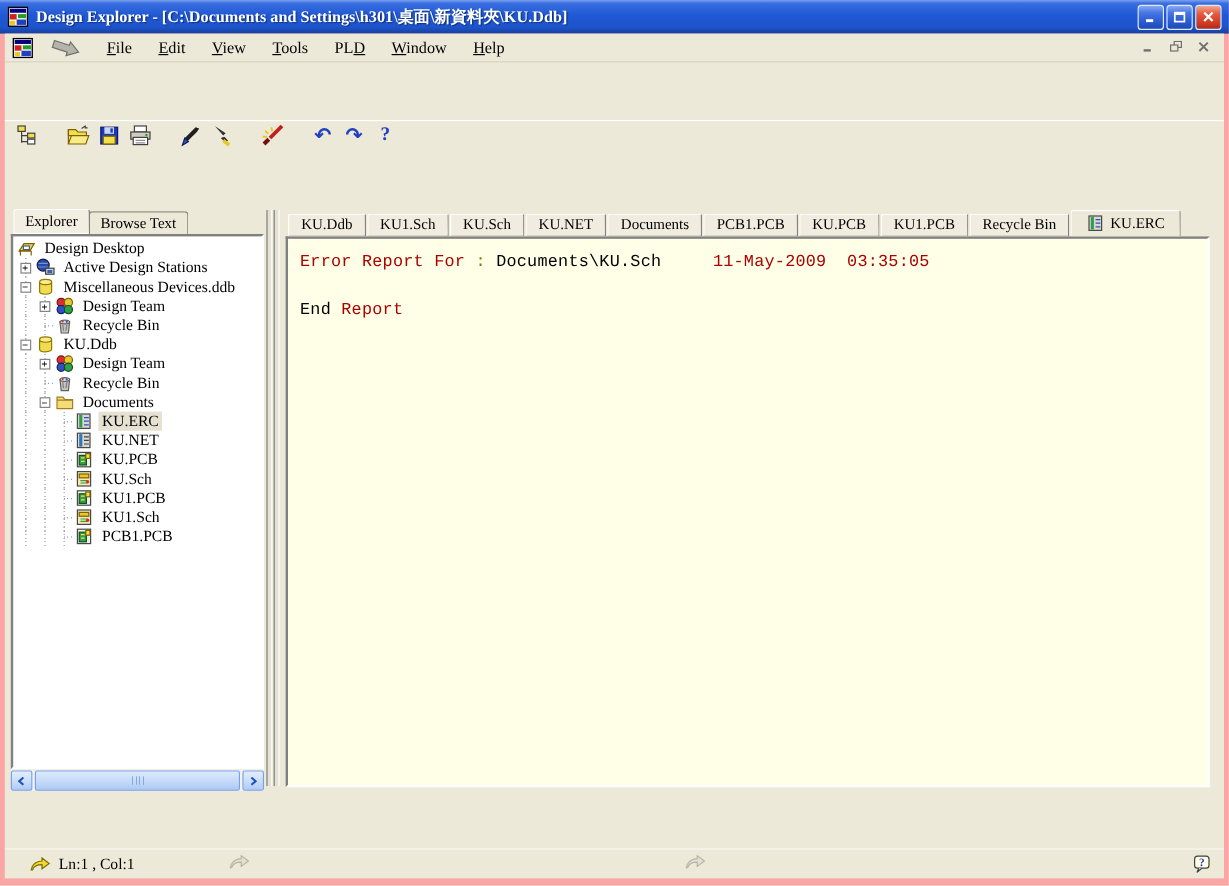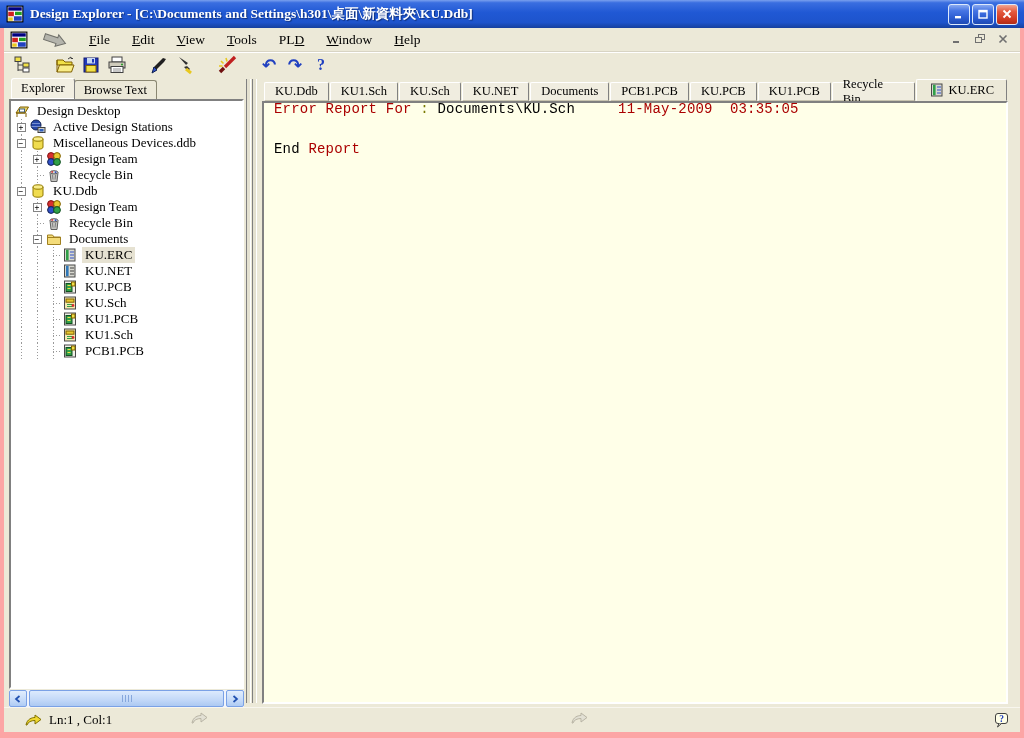--- a/index.html
+++ b/index.html
@@ -12,42 +12,42 @@
     display:flex; align-items:center; padding:0 6px; }
   .titlebar .ttl { color:#fff; font-weight:bold; font-size:13.5px; margin-left:6px;
     text-shadow:1px 1px 1px #10307A; white-space:nowrap; overflow:hidden; flex:1; }
   .tb-btns { display:flex; gap:2px; }
   .tb-btn { width:22px; height:21px; border:1px solid #DCE9FC; border-radius:3px;
     background:linear-gradient(180deg,#89A9F0 0%,#4675E4 30%,#2A5AD0 70%,#1E4AB4 100%);
     display:flex; align-items:center; justify-content:center; padding:0; cursor:pointer; }
   .tb-btn.close { background:linear-gradient(180deg,#F2A693 0%,#E4593E 35%,#D03A22 75%,#B02C16 100%); }
   
   .client { position:absolute; top:28px; left:4px; right:4px; bottom:6px;
-    background:#ECE9D8; display:flex; flex-direction:column; }
+    background:#ECE9D8; display:flex; flex-direction:column;gap:48px; }
   
   .menubar { height:24px; display:flex; align-items:center; padding-left:6px;
     border-bottom:1px solid #D8D4C4; position:relative; }
   .menu-item { font-size:13.5px; color:#000; padding:2px 11px; cursor:default; }
   .menu-item u { text-decoration:underline; }
   .mdi-ctrls { position:absolute; right:8px; top:3px; display:flex; gap:5px; }
   .mdi-btn { width:18px; height:16px; background:transparent; border:none;
     display:flex; align-items:center; justify-content:center; padding:0; }
   
   .toolbar { height:25px; display:flex; align-items:center; padding-left:6px;
     border-top:1px solid #FFFFFF; }
   .tool-group { display:flex; margin-right:16px; }
   .tool-btn { width:26px; height:23px; border:none; background:transparent;
     display:flex; align-items:center; justify-content:center; padding:0; }
   .icon svg { display:block; }
   .icon.txt { font-family:"DejaVu Sans", sans-serif; font-size:17px; line-height:1; }
   .icon.txt.blu { color:#2040C0; font-weight:bold; }
   .icon.txt.q { font-family:"Liberation Serif", serif; font-size:16px; }
   
   .main { flex:1; display:flex; min-height:0; padding-top:2px; }
-  .left-panel { width:240px; display:flex; flex-direction:column; padding-left:5px; }
+  .left-panel { width:216px; display:flex; flex-direction:column; padding-left:5px; }
   .panel-tabs { height:20px; display:flex; align-items:flex-end; padding-left:2px; }
   .ptab { font-size:12.5px; padding:2px 9px 1px; border:1px solid #8A8772; border-bottom:none;
     border-radius:3px 3px 0 0; background:#ECE9D8; margin-right:-1px; cursor:default;
     color:#000; position:relative; }
   .ptab.active { background:#F2EFE2; border-color:#fff #808080 #ECE9D8 #fff;
     box-shadow:0 -1px 0 #fff inset; z-index:2; padding-bottom:3px; }
   .tree-box { flex:1; background:#fff; border-top:2px solid #808080; border-left:2px solid #808080;
     border-right:2px solid #fff; border-bottom:2px solid #fff; overflow:hidden; padding:2px 0 0 2px; }
   .tree-row { height:16px; display:flex; align-items:flex-end; white-space:nowrap; cursor:default; }
   .tguide, .tconn { width:16px; height:16px; flex:0 0 16px;
@@ -82,21 +82,21 @@
   .right-panel { flex:1; display:flex; flex-direction:column; padding-right:12px; min-width:0; }
   .doc-tabs { height:22px; display:flex; align-items:flex-end; padding-left:2px; }
   .dtab { font-size:12.5px; color:#000; padding:2px 10px 2px; background:#F0EDE0;
     border:1px solid; border-color:#fff #808080 #C8C4B0 #fff; border-radius:2px 2px 0 0;
     margin-right:1px; cursor:default; display:flex; align-items:center; gap:4px; height:19px; }
   .dtab.active { height:22px; background:#ECE9D8; border-bottom-color:#ECE9D8; z-index:2;
     padding:2px 12px; }
   .content { flex:1; background:#FFFFE8; border-top:2px solid #808080; border-left:2px solid #808080;
     border-right:2px solid #fff; border-bottom:2px solid #fff;
     font-family:"Liberation Mono", monospace; font-size:14px; letter-spacing:0.2px;
-    padding:0 0 0 10px; overflow:hidden; margin-bottom:3px; }
+    padding:14px 0 0 10px; overflow:hidden; margin-bottom:3px; }
   .rline { white-space:pre; line-height:13.4px; }
   .rline.gap { margin-top:27px; }
   
   .statusbar { height:25px; position:relative; border-top:1px solid #F8F6EE; }
   .st-item { position:absolute; top:4px; display:flex; align-items:center; gap:6px; }
   .st-text { font-size:13px; color:#000; }
 </style>
 </head>
 <body>
 

